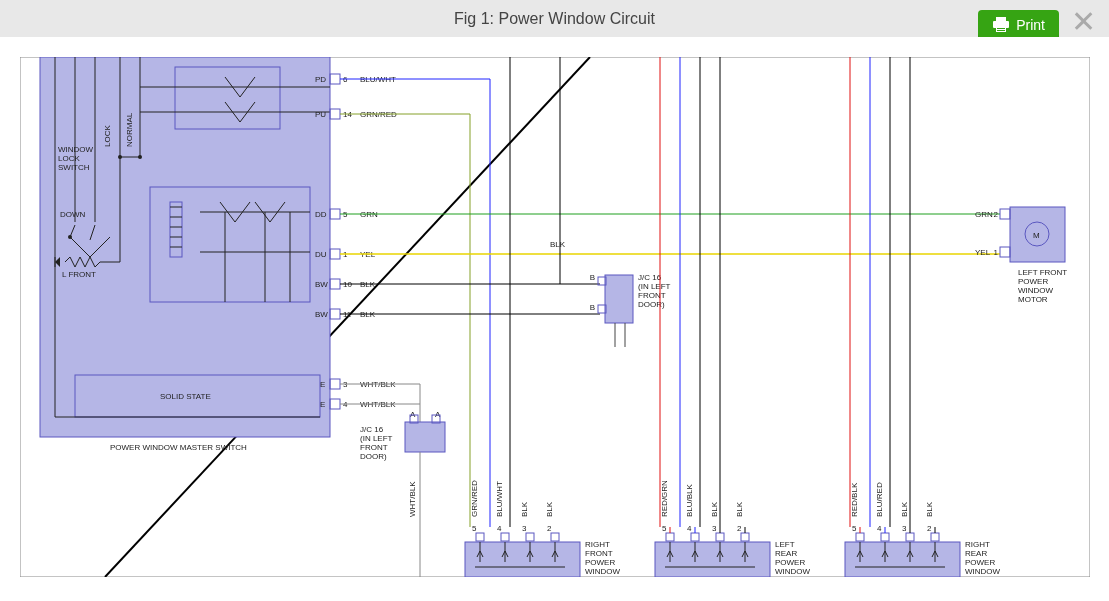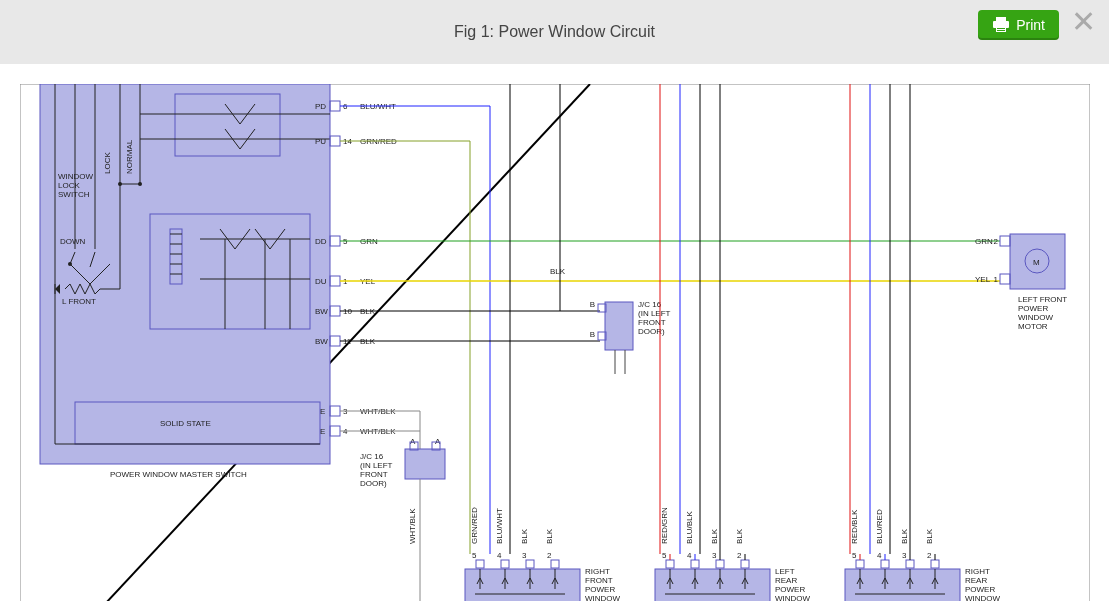--- a/index.html
+++ b/index.html
@@ -5,21 +5,21 @@
   html, body {
     margin: 0;
     padding: 0;
     font-family: Arial, Helvetica, sans-serif;
     background: #fff;
     overflow: hidden;
     height: 601px;
     width: 1109px;
   }
   .header {
-    height: 64px;
+    height: 37px;
     background: #e8e8e8;
     display: flex;
     align-items: center;
     justify-content: center;
     position: relative;
     color: #444;
     font-size: 16px;
   }
   .print-btn {
     position: absolute;

